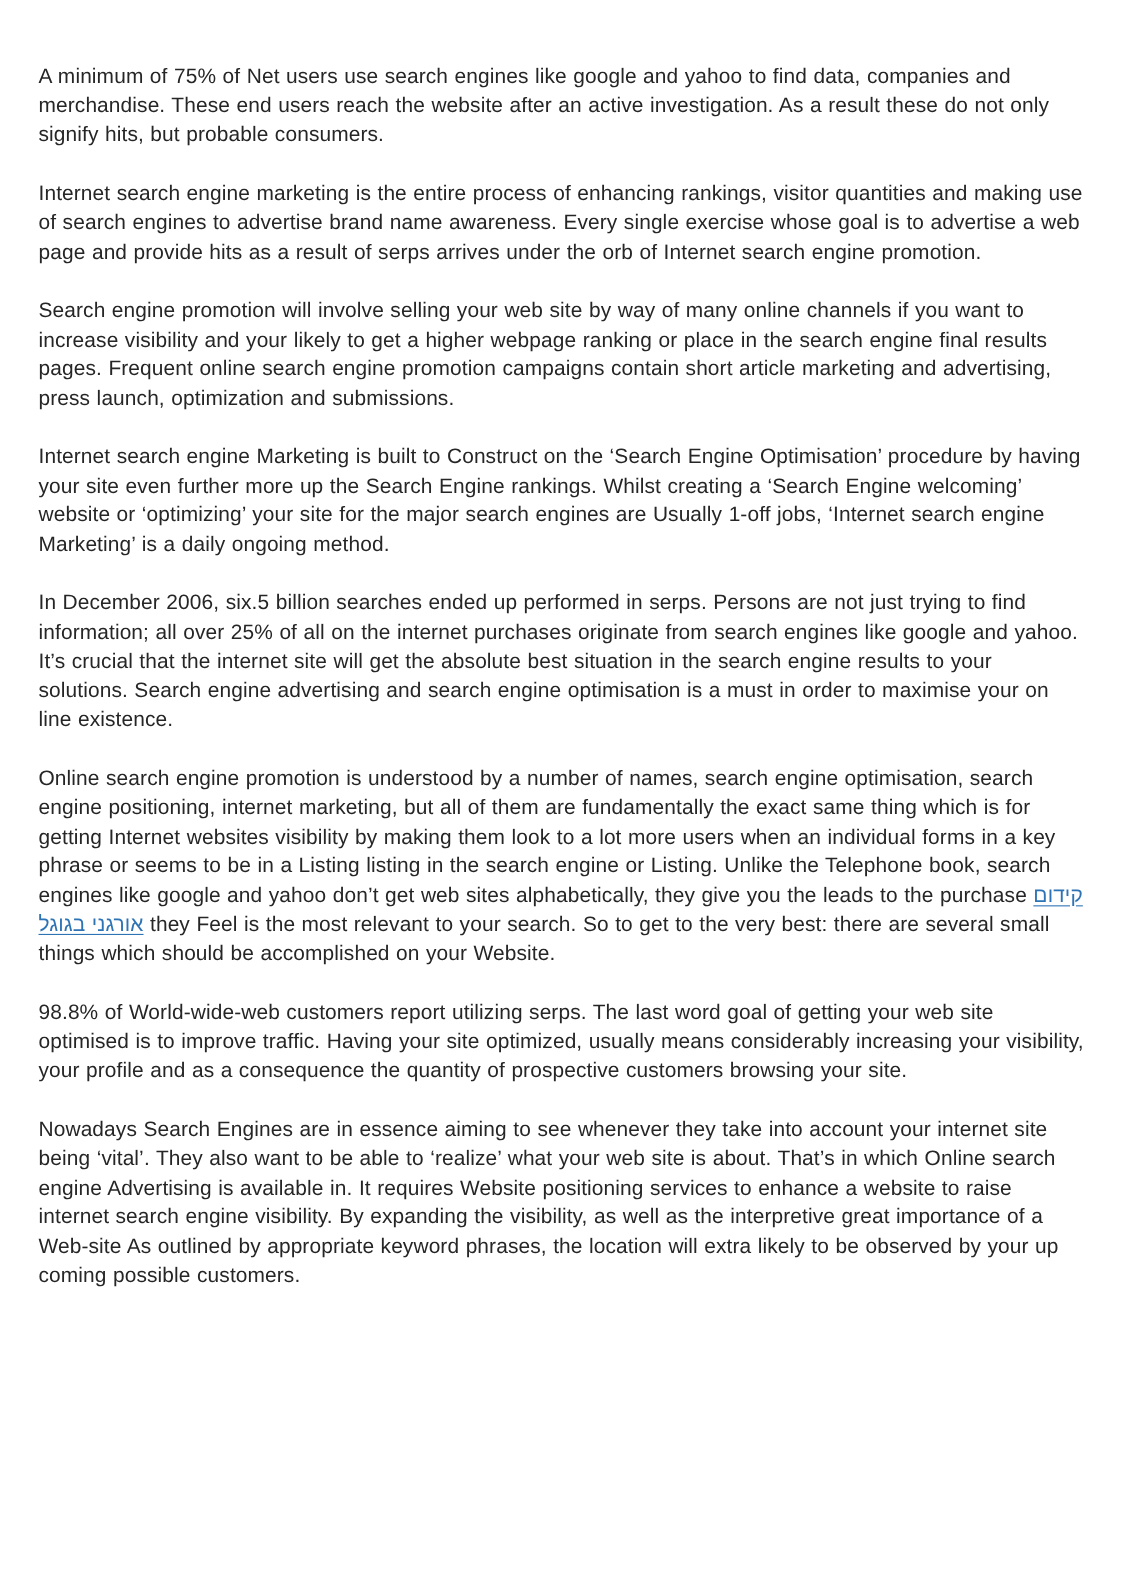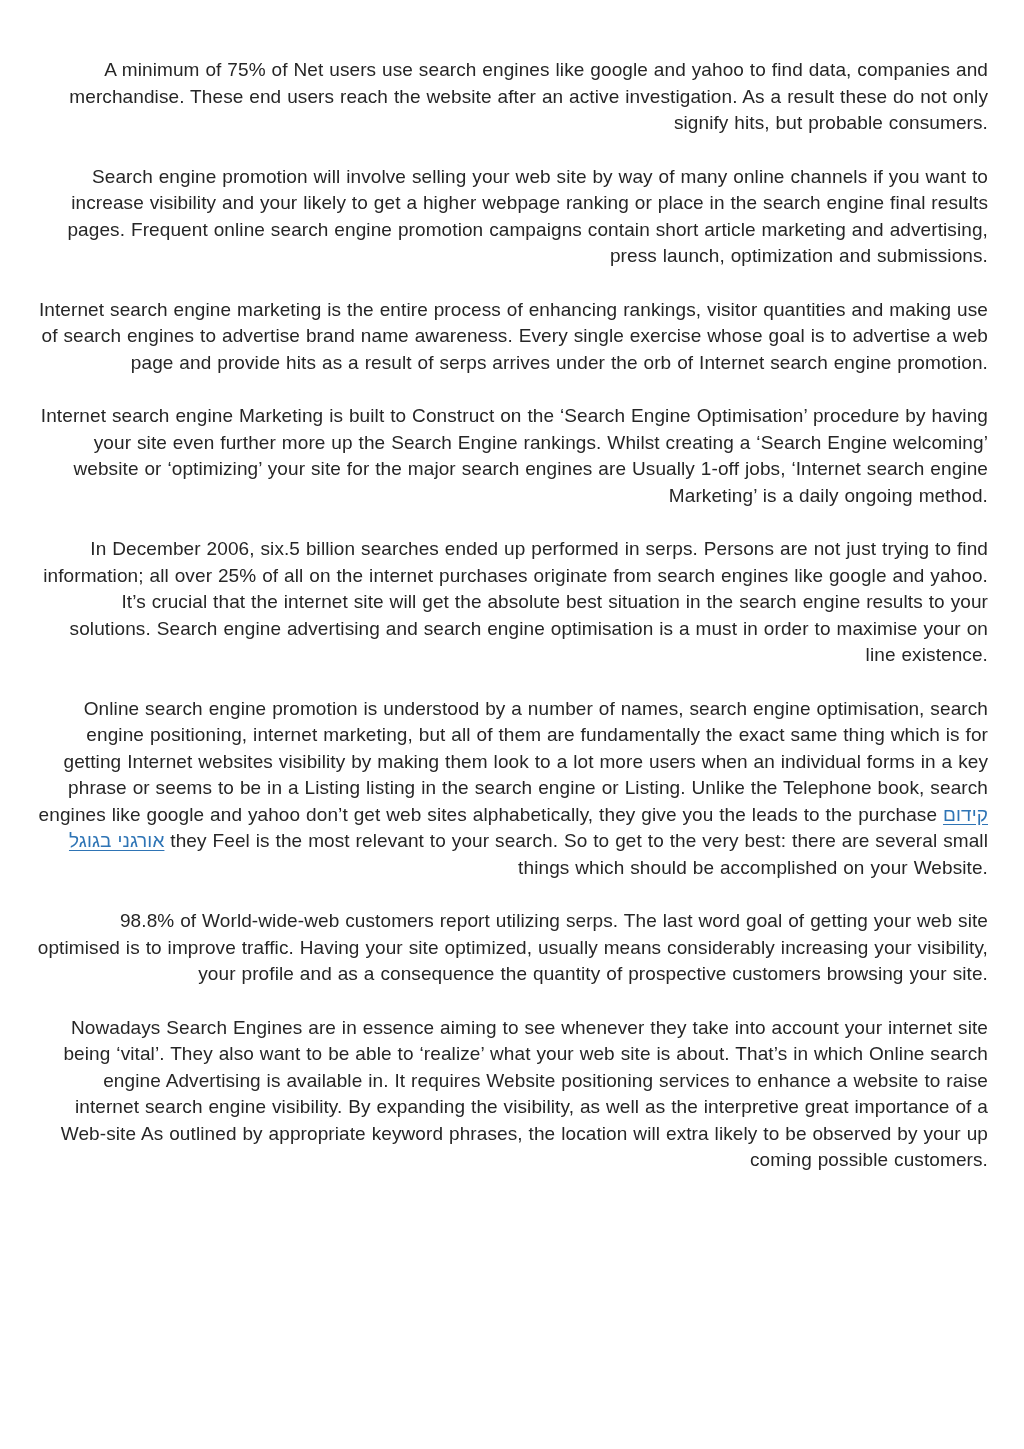--- a/index.html
+++ b/index.html
@@ -20,39 +20,38 @@
     background: #ffffff;
   }
   .doc-paragraph {
     margin: 0 0 27px 0;
     max-width: 953px;
     font-size: 19px;
     line-height: 26.5px;
     color: #262626;
     letter-spacing: 0.1px;
     word-spacing: 0.5px;
-    text-align: right;
   }
   .doc-link {
     color: #2e74b5;
     text-decoration: underline;
     text-underline-offset: 3px;
     cursor: pointer;
   }
 </style>
 </head>
 <body>
 
 <div class="page">
 
   <p class="doc-paragraph">A minimum of 75% of Net users use search engines like google and yahoo to find data, companies and merchandise. These end users reach the website after an active investigation. As a result these do not only signify hits, but probable consumers.</p>
 
+  <p class="doc-paragraph">Internet search engine marketing is the entire process of enhancing rankings, visitor quantities and making use of search engines to advertise brand name awareness. Every single exercise whose goal is to advertise a web page and provide hits as a result of serps arrives under the orb of Internet search engine promotion.</p>
+
   <p class="doc-paragraph">Search engine promotion will involve selling your web site by way of many online channels if you want to increase visibility and your likely to get a higher webpage ranking or place in the search engine final results pages. Frequent online search engine promotion campaigns contain short article marketing and advertising, press launch, optimization and submissions.</p>
-
-  <p class="doc-paragraph">Internet search engine marketing is the entire process of enhancing rankings, visitor quantities and making use of search engines to advertise brand name awareness. Every single exercise whose goal is to advertise a web page and provide hits as a result of serps arrives under the orb of Internet search engine promotion.</p>
 
   <p class="doc-paragraph">Internet search engine Marketing is built to Construct on the ‘Search Engine Optimisation’ procedure by having your site even further more up the Search Engine rankings. Whilst creating a ‘Search Engine welcoming’ website or ‘optimizing’ your site for the major search engines are Usually 1-off jobs, ‘Internet search engine Marketing’ is a daily ongoing method.</p>
 
   <p class="doc-paragraph">In December 2006, six.5 billion searches ended up performed in serps. Persons are not just trying to find information; all over 25% of all on the internet purchases originate from search engines like google and yahoo. It’s crucial that the internet site will get the absolute best situation in the search engine results to your solutions. Search engine advertising and search engine optimisation is a must in order to maximise your on line existence.</p>
 
   <p class="doc-paragraph"><span>Online search engine promotion is understood by a number of names, search engine optimisation, search engine positioning, internet marketing, but all of them are fundamentally the exact same thing which is for getting Internet websites visibility by making them look to a lot more users when an individual forms in a key phrase or seems to be in a Listing listing in the search engine or Listing. Unlike the Telephone book, search engines like google and yahoo don’t get web sites alphabetically, they give you the leads to the purchase </span><a class="doc-link" href="#">קידום אורגני בגוגל</a><span> they Feel is the most relevant to your search. So to get to the very best: there are several small things which should be accomplished on your Website.</span></p>
 
   <p class="doc-paragraph">98.8% of World-wide-web customers report utilizing serps. The last word goal of getting your web site optimised is to improve traffic. Having your site optimized, usually means considerably increasing your visibility, your profile and as a consequence the quantity of prospective customers browsing your site.</p>
 
   <p class="doc-paragraph">Nowadays Search Engines are in essence aiming to see whenever they take into account your internet site being ‘vital’. They also want to be able to ‘realize’ what your web site is about. That’s in which Online search engine Advertising is available in. It requires Website positioning services to enhance a website to raise internet search engine visibility. By expanding the visibility, as well as the interpretive great importance of a Web-site As outlined by appropriate keyword phrases, the location will extra likely to be observed by your up coming possible customers.</p>

